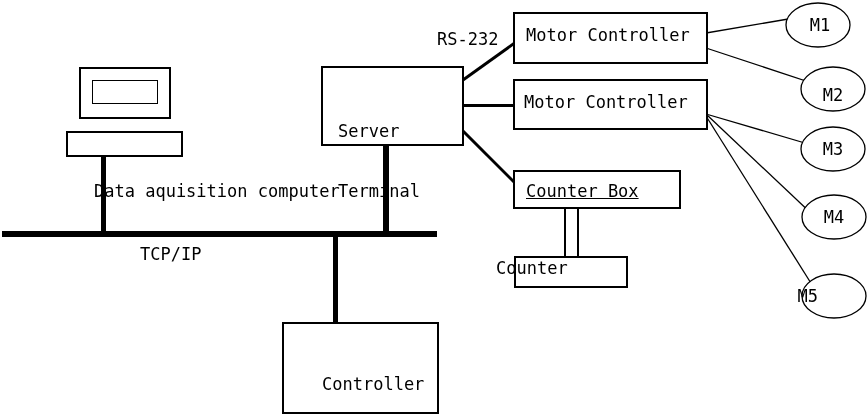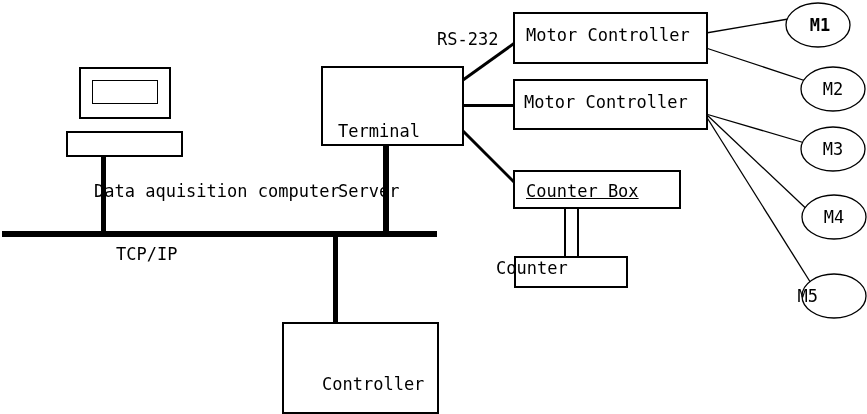--- a/index.html
+++ b/index.html
@@ -76,41 +76,41 @@
 
     <ellipse cx="818" cy="25" rx="32" ry="22" fill="#fff" stroke="#000" stroke-width="1.3"></ellipse>
     <ellipse cx="833" cy="89" rx="32" ry="22" fill="#fff" stroke="#000" stroke-width="1.3"></ellipse>
     <ellipse cx="833" cy="149" rx="32" ry="22" fill="#fff" stroke="#000" stroke-width="1.3"></ellipse>
     <ellipse cx="834" cy="217" rx="32" ry="22" fill="#fff" stroke="#000" stroke-width="1.3"></ellipse>
     <ellipse cx="834" cy="296" rx="32" ry="22" fill="#fff" stroke="#000" stroke-width="1.3"></ellipse>
   </svg>
 
   <div class="lbl" style="left:66px; top:183px;margin-left:28px;">Data aquisition computer</div>
 
-  <div class="lbl" style="left:116px; top:246px;">TCP/IP</div>
+  <div class="lbl" style="left:140px; top:246px;">TCP/IP</div>
 
   <div class="lbl" style="left:437px; top:31px;">RS-232</div>
 
   <div class="lbl lbl2" style="left:338px; top:81px;">
+    <div>Server</div>
     <div>Terminal</div>
-    <div>Server</div>
   </div>
 
   <div class="lbl" style="left:526px; top:27px;">Motor Controller</div>
 
   <div class="lbl" style="left:524px; top:94px;">Motor Controller</div>
 
   <div class="lbl" style="left:526px; top:183px;text-decoration:underline;">Counter Box</div>
 
   <div class="lbl" style="left:496px; top:260px;">Counter</div>
 
   <div class="lbl lbl2h" style="left:322px; top:337px;">
     <div>Controller</div>
     
   </div>
 
-  <div class="lbl motor-lbl" style="left:788px; top:17px;font-weight:bold;">M1</div>
-  <div class="lbl motor-lbl" style="left:801px; top:81px;">M2</div>
+  <div class="lbl motor-lbl" style="left:788px; top:17px;">M1</div>
+  <div class="lbl motor-lbl" style="left:801px; top:87px;">M2</div>
   <div class="lbl motor-lbl" style="left:801px; top:141px;text-align:center;">M3</div>
   <div class="lbl motor-lbl" style="left:802px; top:209px;text-align:center;">M4</div>
   <div class="lbl motor-lbl" style="left:754px; top:288px;text-align:right;">M5</div>
 
 </div>
 
 </body></html>

